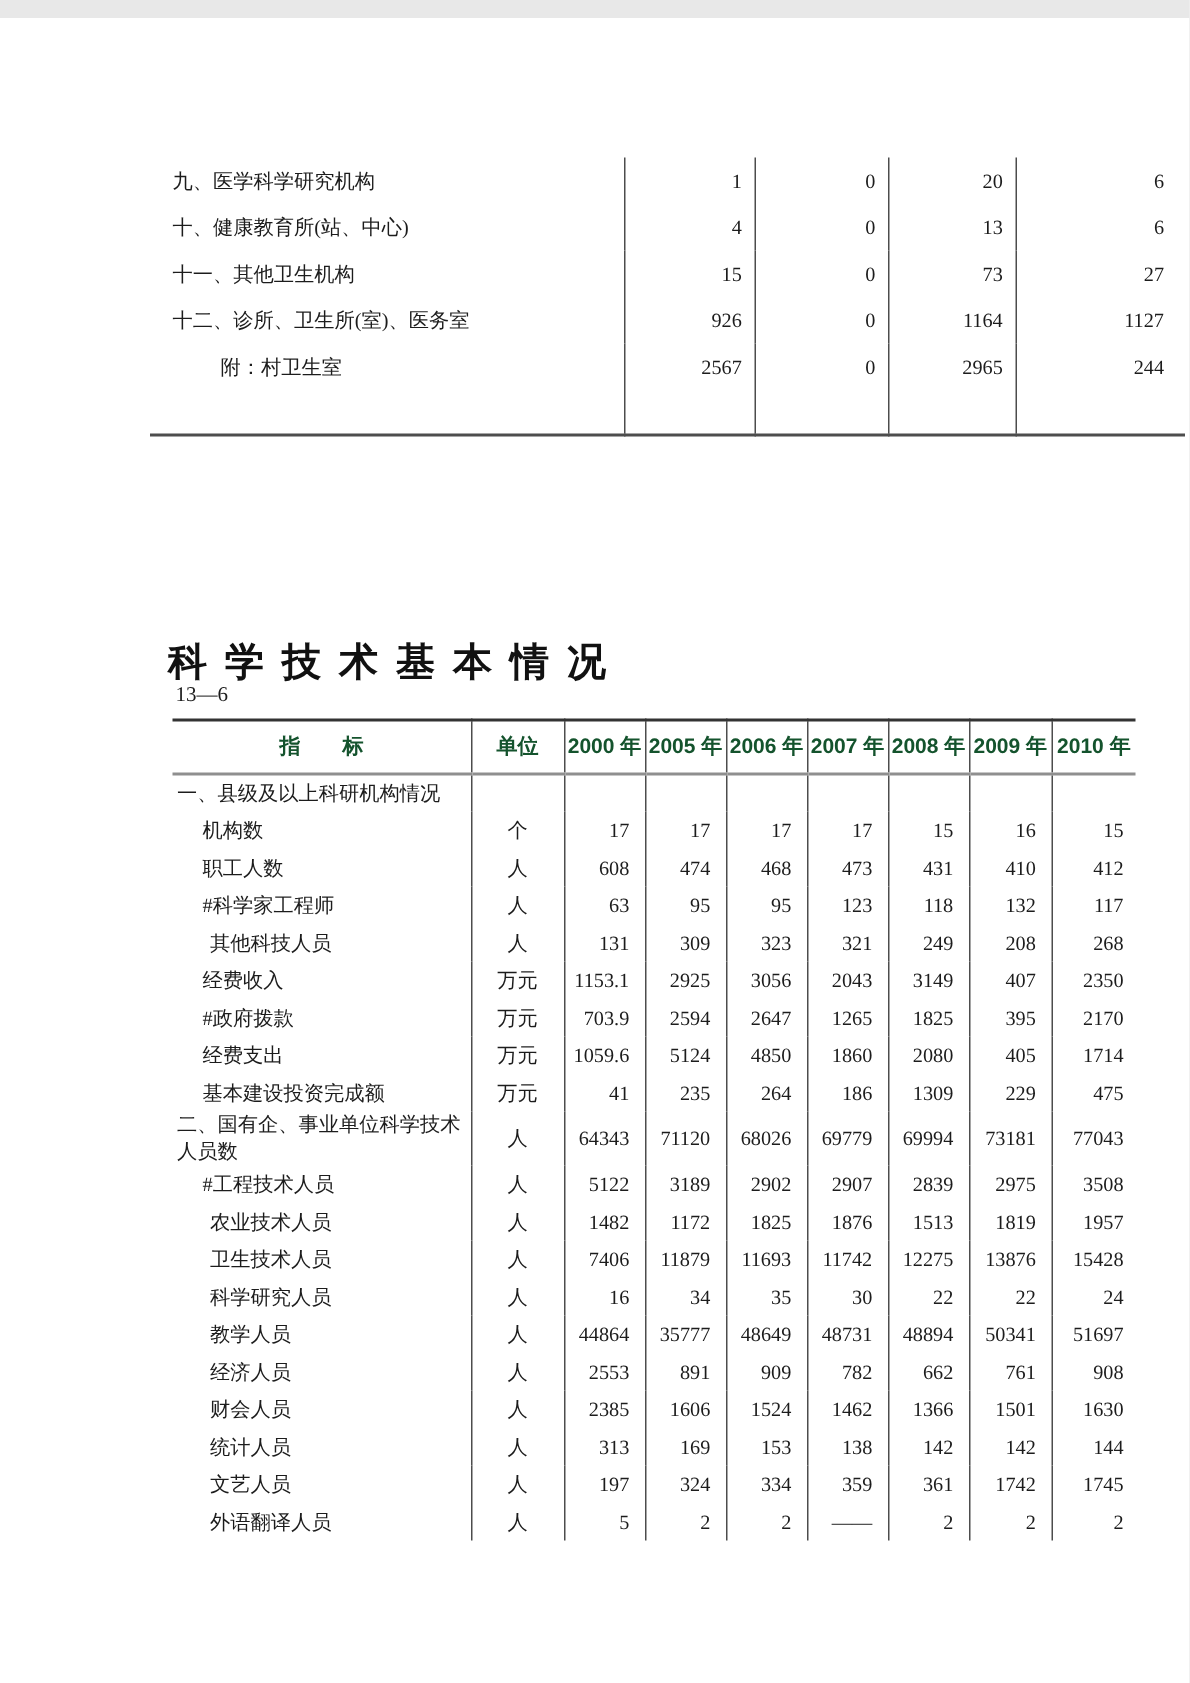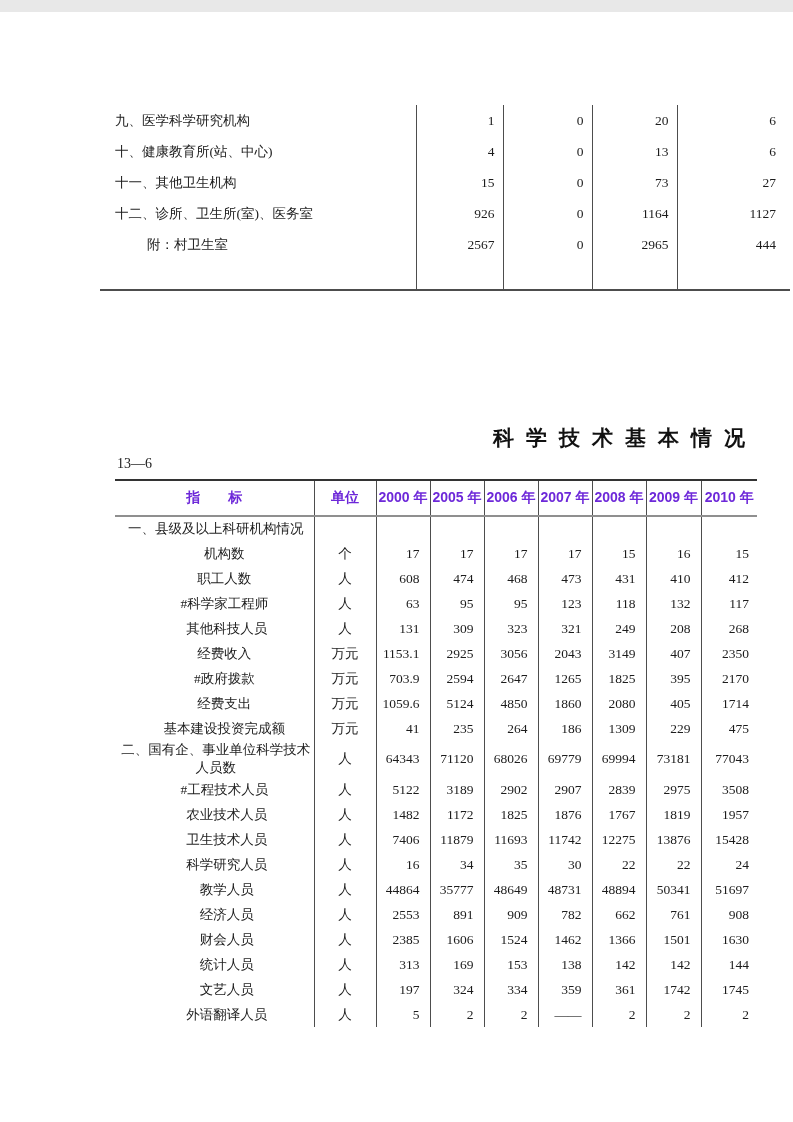--- a/index.html
+++ b/index.html
@@ -31,45 +31,45 @@
   
   .notes {
     position:absolute; left:103px; top:282px; width:620px;
     font-size:13.5px; line-height:21px;
   }
   .notes .note-indent { padding-left:40px; }
 
   
   .title {
     position:absolute; left:100px; top:412px; width:657px;
-    text-align:right;
+    text-align:left;
     font-family:"Liberation Sans","DejaVu Sans",sans-serif;
-    font-weight:bold; font-size:21px; letter-spacing:12px; padding-left:12px;
+    font-weight:bold; font-size:26px; letter-spacing:12px; padding-left:12px;
     color:#111;
   }
   .table-no {
     position:absolute; left:117px; top:444px;
     font-size:14px;
   }
 
   
   .sci-table {
     position:absolute; left:115px; top:467px; width:642px;
     border-top:2px solid #333;
     font-size:13.5px;
   }
   .sci-table thead th {
     height:36px; vertical-align:middle; text-align:center;
     font-family:"Liberation Sans","DejaVu Sans",sans-serif;
-    font-weight:bold; font-size:14px; color:#6d28d9;
+    font-weight:bold; font-size:14px; color:#14532d;
     border-bottom:2px solid #8f8f8f;
   }
   .sci-table td { height:25px; vertical-align:middle; }
   .sci-table .v { border-left:1px solid #4d4d4d; }
-  .sci-table td.lbl { text-align:center; }
+  .sci-table td.lbl { text-align:left; }
   .sci-table td.lbl.ind0 { padding-left:3px; }
   .sci-table td.lbl.ind1 { padding-left:20px;font-family:Liberation Serif, serif; }
   .sci-table td.lbl.ind2 { padding-left:25px; }
   .sci-table td.unit { text-align:center; }
   .sci-table td.val { text-align:right; padding-right:10px; }
   .sci-table td.val.last { padding-right:8px; }
 </style>
 </head>
 <body>
 
@@ -110,21 +110,21 @@
           <td class="val">926</td>
           <td class="val">0</td>
           <td class="val">1164</td>
           <td class="val last">1127</td>
         </tr>
         <tr>
           <td class="lbl ind1">附：村卫生室</td>
           <td class="val">2567</td>
           <td class="val">0</td>
           <td class="val">2965</td>
-          <td class="val last">444</td>
+          <td class="val last">244</td>
         </tr>
         <tr class="filler">
           <td class="lbl"></td>
           <td class="val"></td>
           <td class="val"></td>
           <td class="val"></td>
           <td class="val last"></td>
         </tr>
       </tbody>
   </table>
@@ -280,21 +280,21 @@
           <td class="val v">2975</td>
           <td class="val v last">3508</td>
         </tr>
         <tr>
           <td class="lbl ind2">农业技术人员</td>
           <td class="unit v">人</td>
           <td class="val v">1482</td>
           <td class="val v">1172</td>
           <td class="val v">1825</td>
           <td class="val v">1876</td>
-          <td class="val v">1767</td>
+          <td class="val v">1513</td>
           <td class="val v">1819</td>
           <td class="val v last">1957</td>
         </tr>
         <tr>
           <td class="lbl ind2">卫生技术人员</td>
           <td class="unit v">人</td>
           <td class="val v">7406</td>
           <td class="val v">11879</td>
           <td class="val v">11693</td>
           <td class="val v">11742</td>

